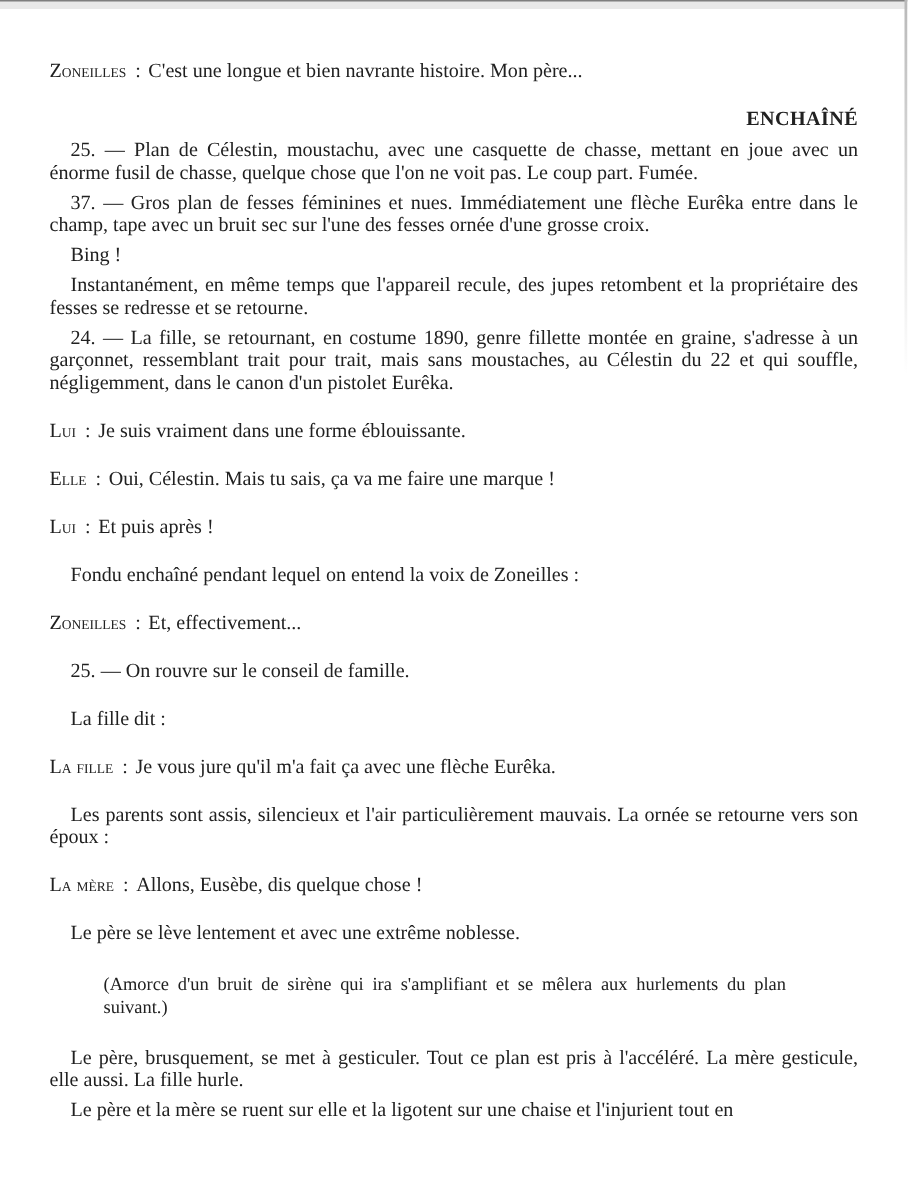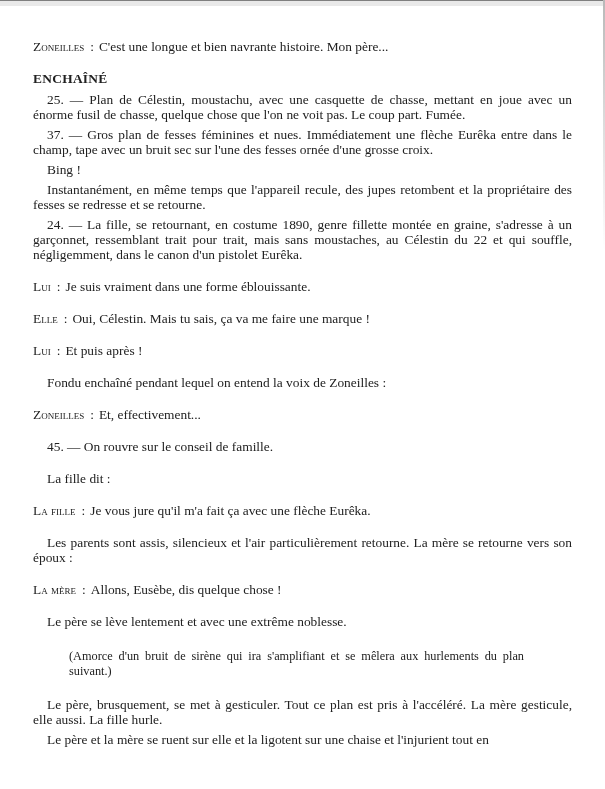--- a/index.html
+++ b/index.html
@@ -29,21 +29,21 @@
   .dlg { margin: 17px 0; text-align: left; }
   .speaker { font-variant: small-caps; }
   .sep { padding: 0 5px 0 6px; }
   .act {
     margin: 5px 0;
     text-align: justify;
     text-indent: 14px;
   }
   .act.tight { margin: 17px 0; }
   .heading {
-    text-align: left;
+    text-align: right;
     font-weight: bold;
     margin: 15px 0 6px 0;
     letter-spacing: 0.3px;
   }
   .stage {
     font-size: 12.3px;
     line-height: 15px;
     margin: 20px 48px 18px 36px;
     text-align: justify;
   }
@@ -74,27 +74,27 @@
 
   <p class="dlg"><span class="speaker">Elle</span><span class="sep">:</span><span>Oui, Célestin. Mais tu sais, ça va me faire une marque !</span></p>
 
   <p class="dlg"><span class="speaker">Lui</span><span class="sep">:</span><span>Et puis après !</span></p>
 
 
   <p class="act">Fondu enchaîné pendant lequel on entend la voix de Zoneilles :</p>
 
   <p class="dlg"><span class="speaker">Zoneilles</span><span class="sep">:</span><span>Et, effectivement...</span></p>
 
-  <p class="act">45. — On rouvre sur le conseil de famille.</p>
+  <p class="act">25. — On rouvre sur le conseil de famille.</p>
 
   <p class="act tight">La fille dit :</p>
 
   <p class="dlg"><span class="speaker">La fille</span><span class="sep">:</span><span>Je vous jure qu'il m'a fait ça avec une flèche Eurêka.</span></p>
 
-  <p class="act">Les parents sont assis, silencieux et l'air particulièrement retourne. La mère se retourne vers son époux :</p>
+  <p class="act">Les parents sont assis, silencieux et l'air particulièrement mauvais. La ornée se retourne vers son époux :</p>
 
   <p class="dlg"><span class="speaker">La mère</span><span class="sep">:</span><span>Allons, Eusèbe, dis quelque chose !</span></p>
 
   <p class="act">Le père se lève lentement et avec une extrême noblesse.</p>
 
   <p class="stage">(Amorce d'un bruit de sirène qui ira s'amplifiant et se mêlera aux hurlements du plan suivant.)</p>
 
   <p class="act">Le père, brusquement, se met à gesticuler. Tout ce plan est pris à l'accéléré. La mère gesticule, elle aussi. La fille hurle.</p>
 
   <p class="act">Le père et la mère se ruent sur elle et la ligotent sur une chaise et l'injurient tout en</p>

